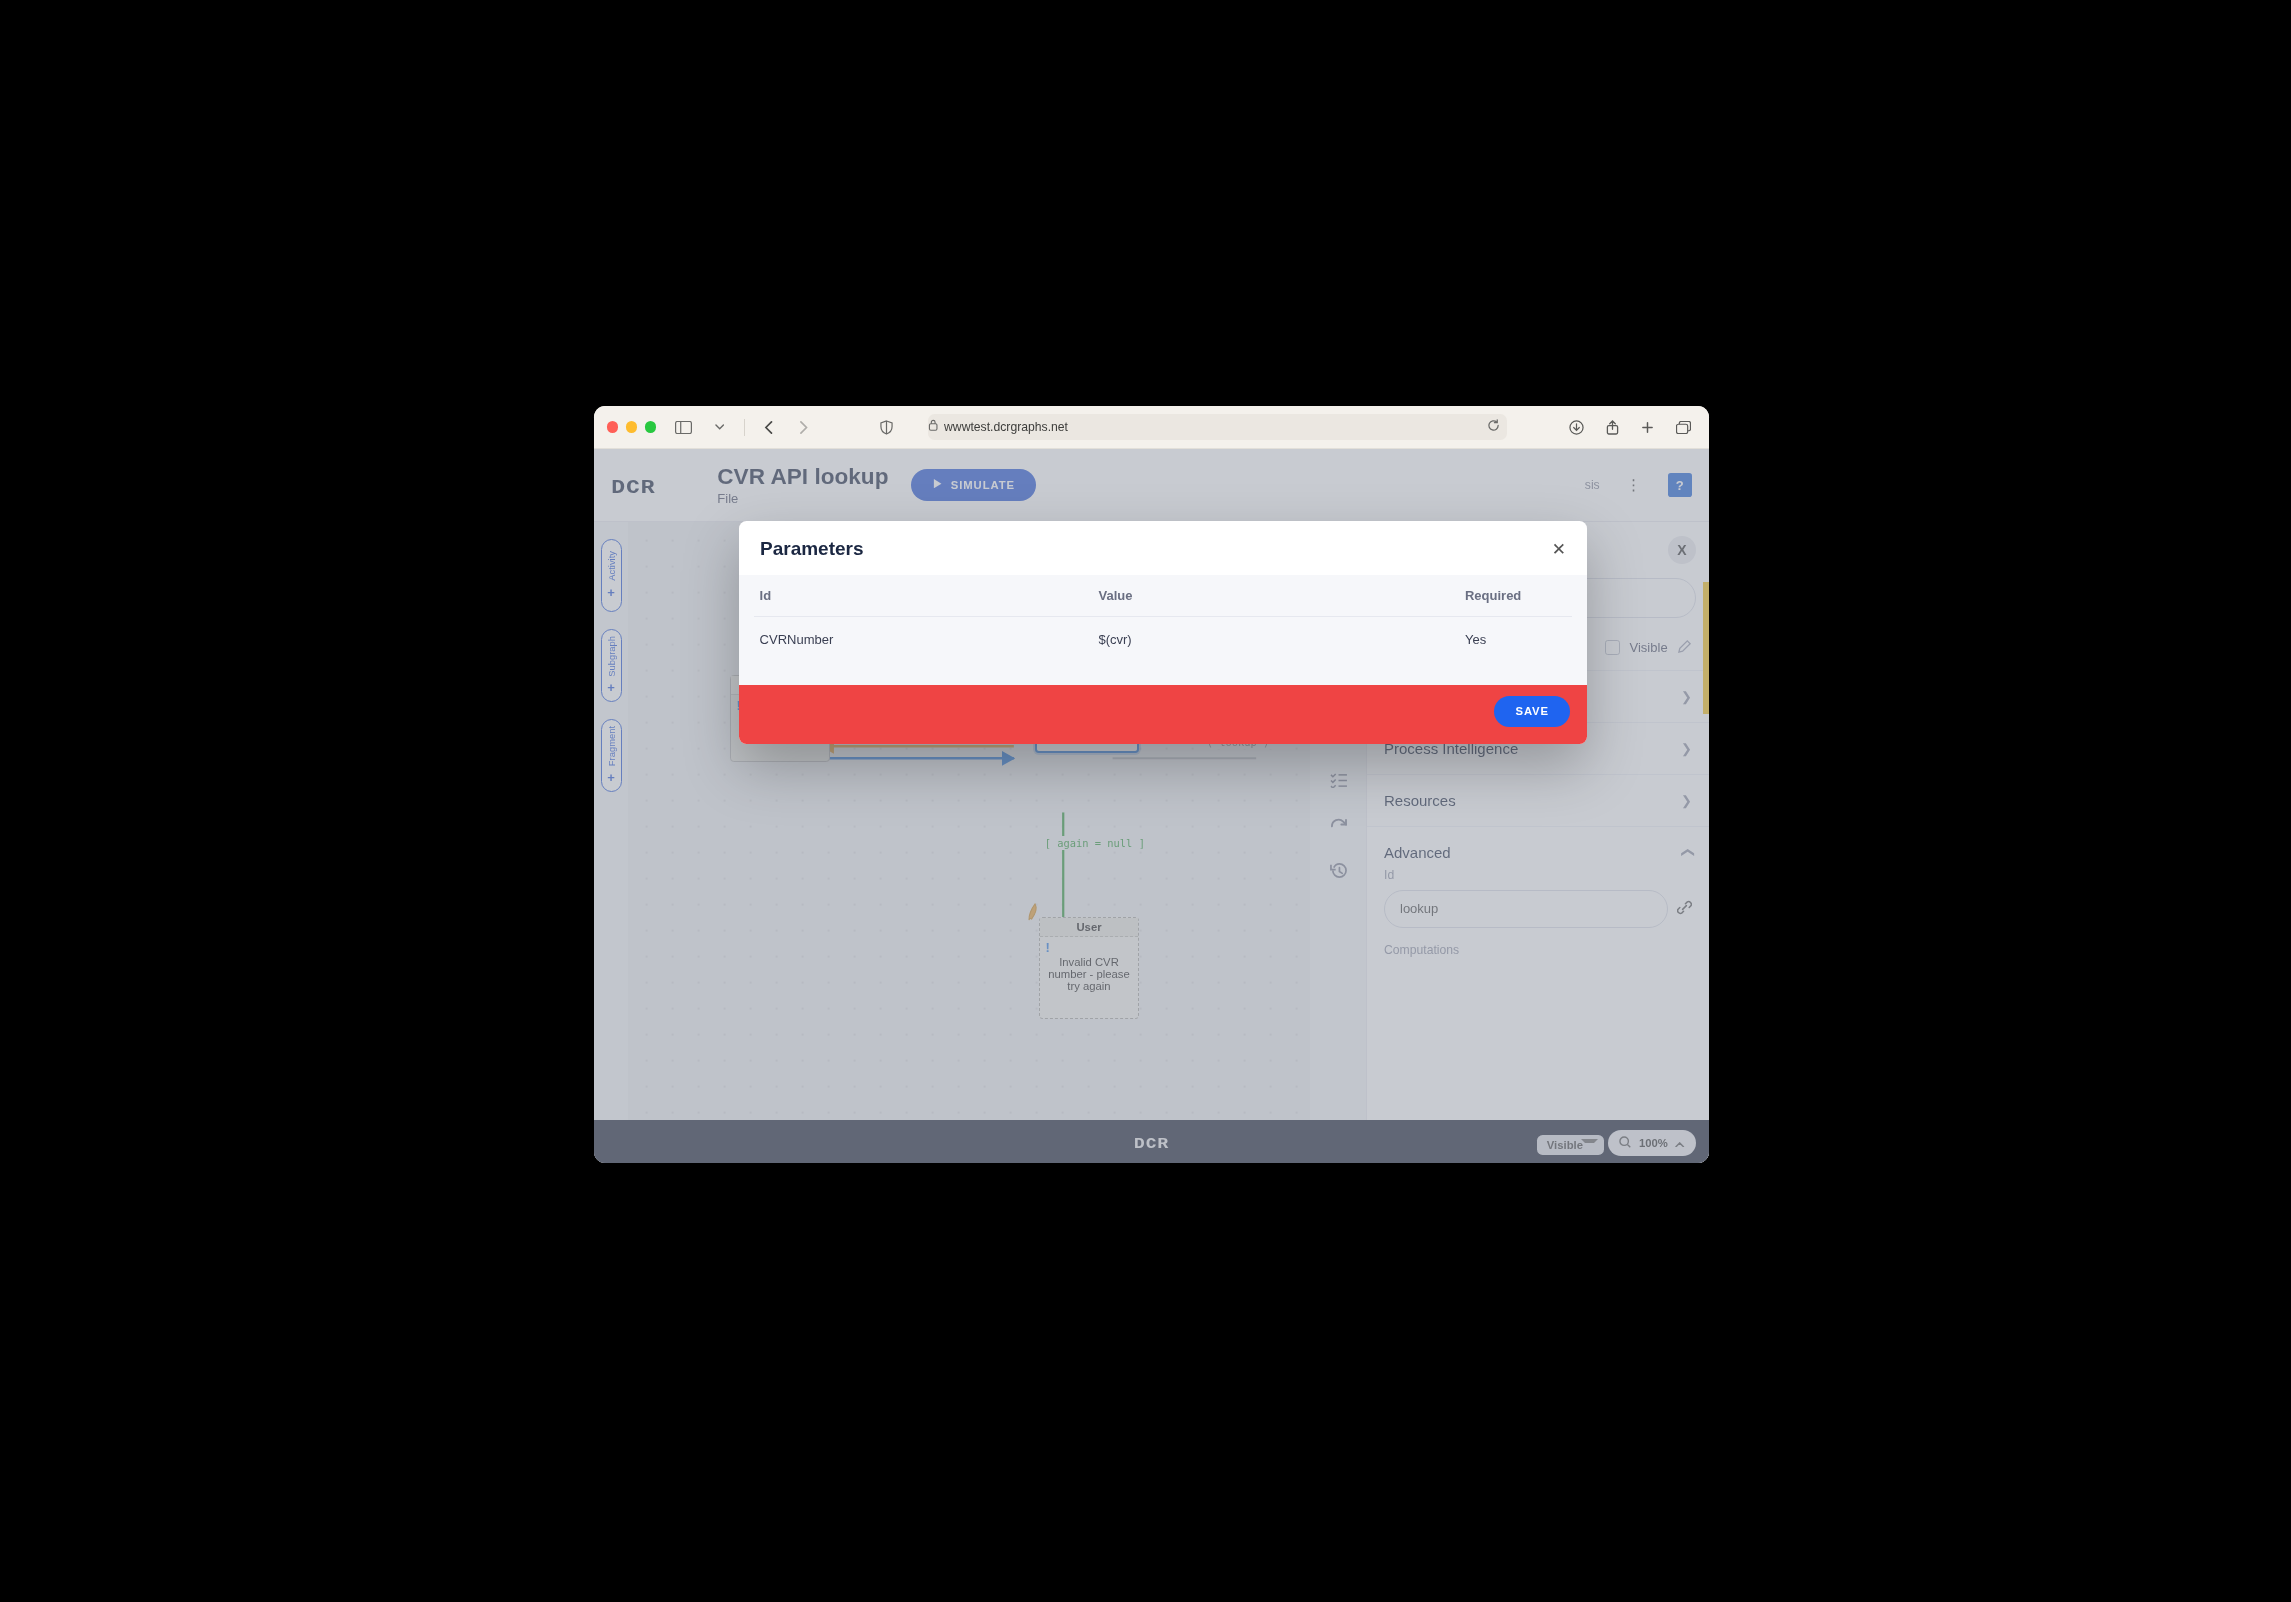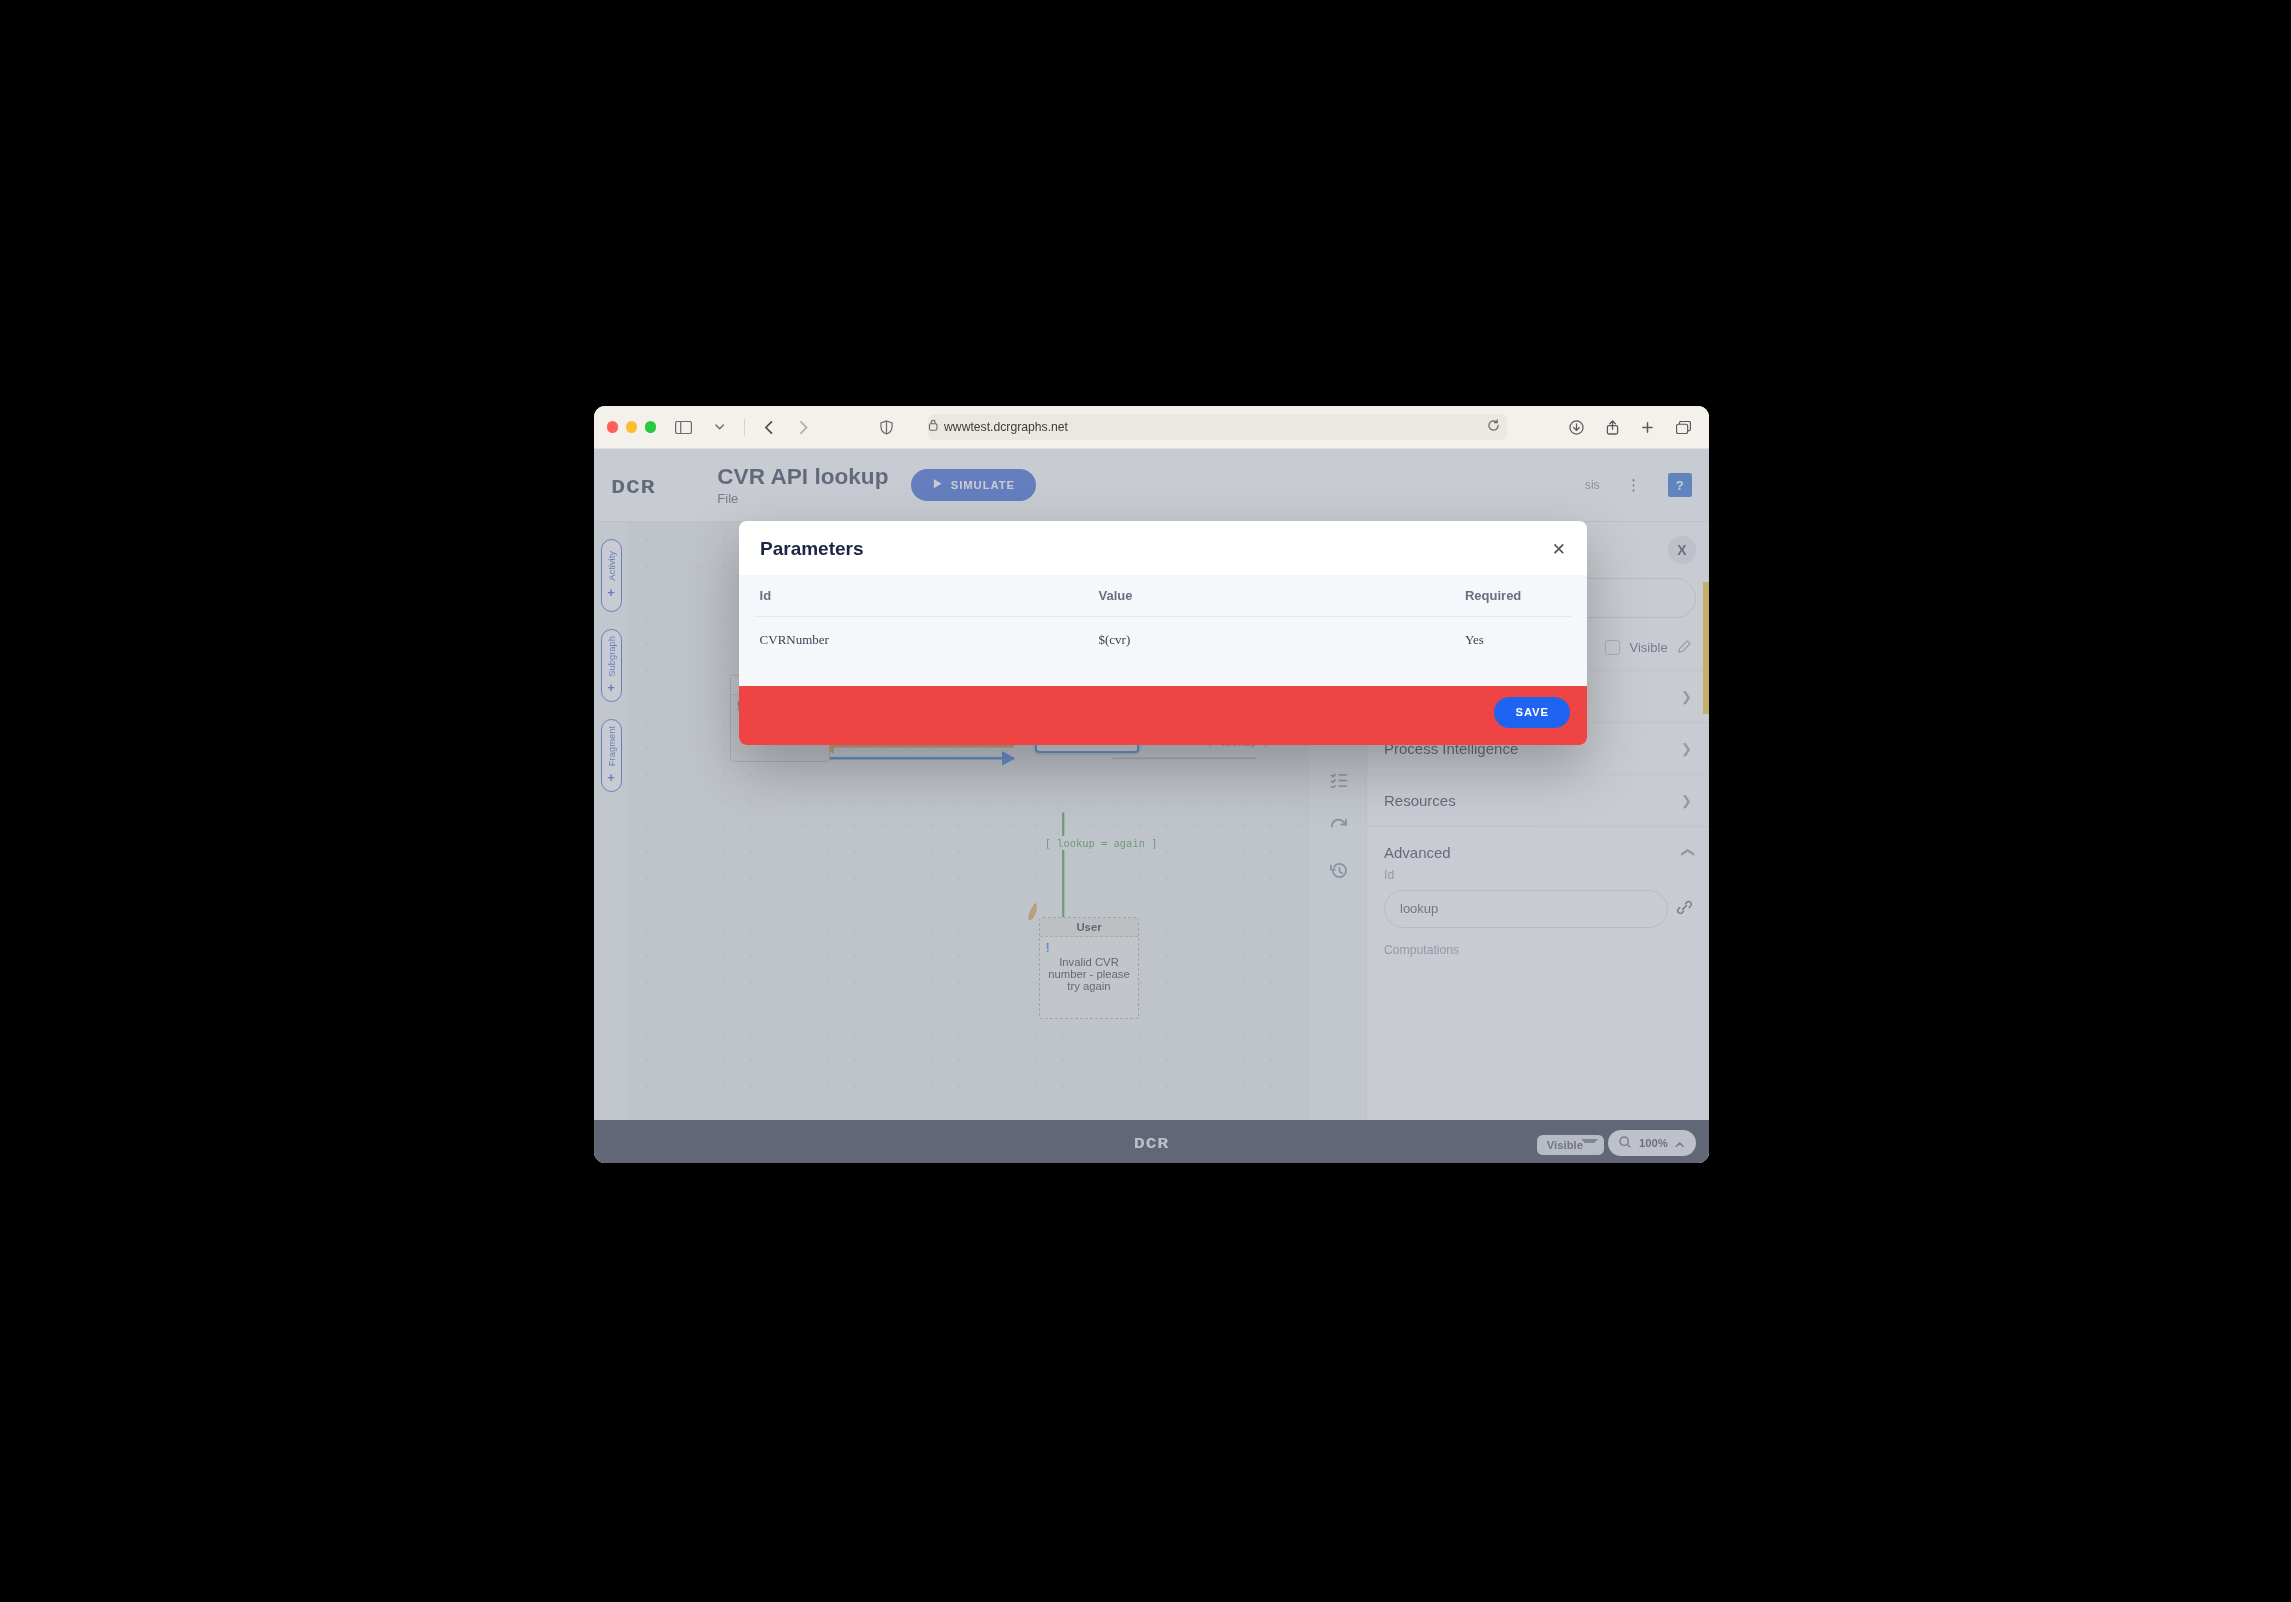--- a/index.html
+++ b/index.html
@@ -237,21 +237,21 @@
   .modal-close{color:#555;font-size:17px;cursor:pointer;}
   .modal-table{
     background:#f6f7fa;
     padding:0 15px 22.6px;
   }
   .mt-head{
     display:flex; padding:13px 5.6px; border-bottom:0.9px solid #e6e8ef;
     color:#6a6f82;font-weight:600;font-size:13px;
   }
   .mt-row{
-    display:flex; padding:15px 5.6px; color:#3a3f52; font-size:13px;font-family:Liberation Serif, serif;
+    display:flex; padding:15px 5.6px; color:#3a3f52; font-size:13px;
   }
   .c-id{flex:0 0 42%}.c-val{flex:0 0 40%}.c-req{flex:0 0 18%;padding-left:3.8px;margin-left:40px;}
   .modal-foot{
     display:flex;justify-content:flex-end;padding:11.3px 17px 17px;background:#ef4444;
   }
   .save-btn{
     background:#1f64f0;color:#fff;border:none;border-radius:21px;padding:9.4px 21px;
     font-size:11.3px;font-weight:700;letter-spacing:0.9px;
   }
 </style>
@@ -436,21 +436,21 @@
           <div class="act dashed" style="left:411px; top:395px; width:100px;">
             <div class="role">User</div>
             <div class="body" style="height:81px; padding-top:19px;">
               <span class="bang" style="color:#2a7de1">!</span>
               <span>Invalid CVR number - please try again</span>
             </div>
           </div>
 
           <div class="edge-label lbl-blue" style="left:561px; top:184px;">[ lookup != null ]</div>
           <div class="edge-label lbl-gray" style="left:576px; top:213px;">( lookup )</div>
-          <div class="edge-label lbl-green" style="left:414px; top:314px;">[ lookup = again ]</div>
+          <div class="edge-label lbl-green" style="left:414px; top:314px;">[ again = null ]</div>
         </div>
 
         <div class="icon-rail">
           <div style="height:188px"></div>
           <span class="ic">
             <svg width="19" height="15" viewBox="0 0 20 16">
                 <path d="M2 2l2 2 3-3M2 8l2 2 3-3M2 14l2 2 3-3" fill="none" stroke="#7a7e90" stroke-width="1.6"></path>
                 <line x1="10" y1="2" x2="19" y2="2" stroke="#7a7e90" stroke-width="1.6"></line>
                 <line x1="10" y1="8" x2="19" y2="8" stroke="#7a7e90" stroke-width="1.6"></line>
                 <line x1="10" y1="14" x2="19" y2="14" stroke="#7a7e90" stroke-width="1.6"></line>

